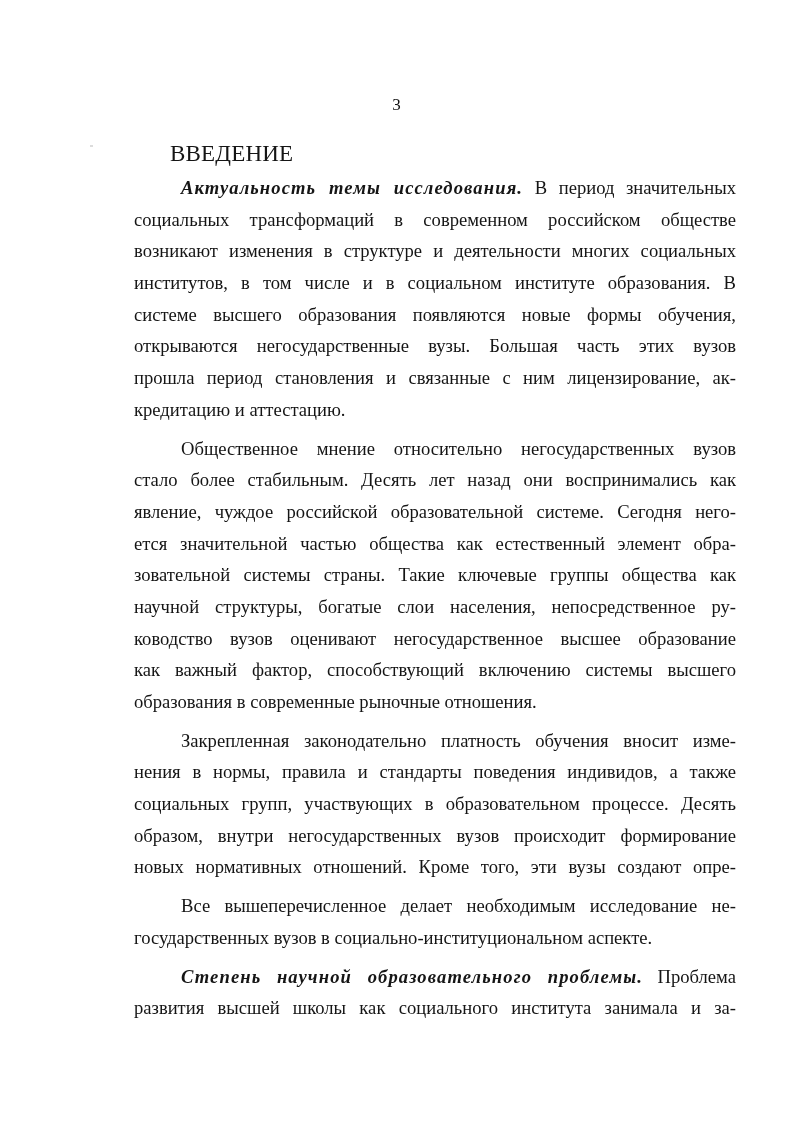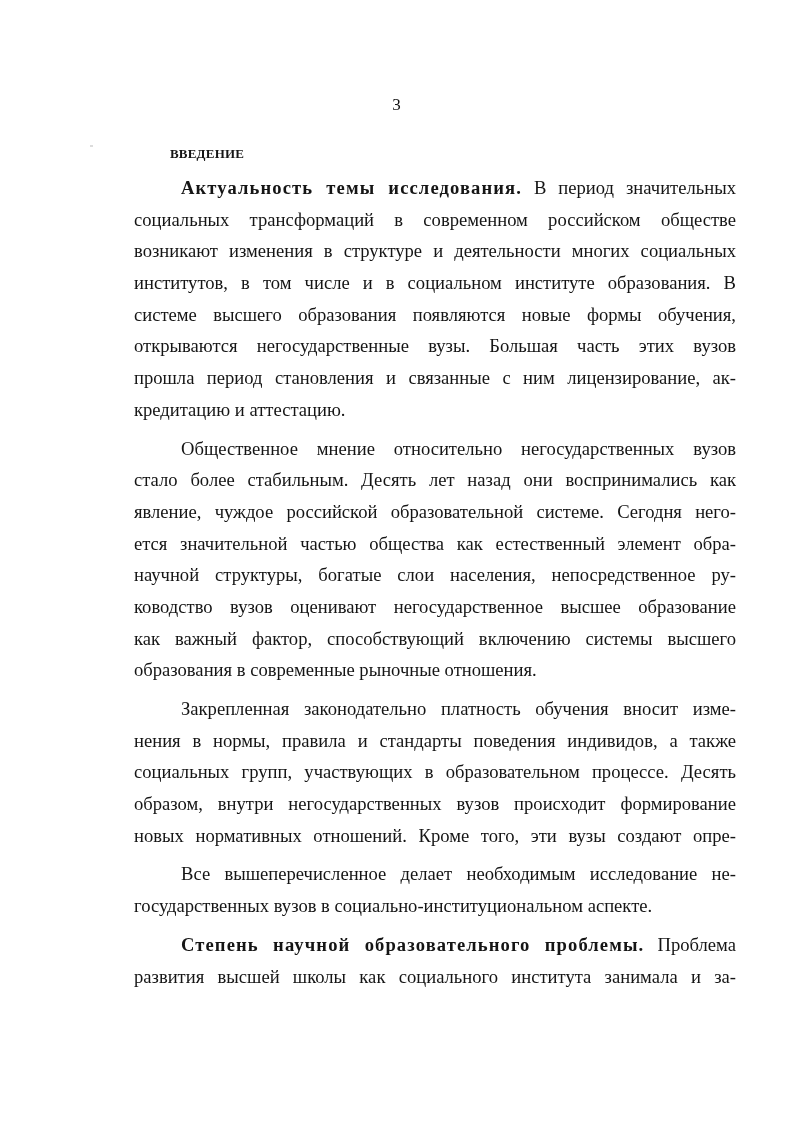--- a/index.html
+++ b/index.html
@@ -21,22 +21,22 @@
       left: 0;
       width: 793px;
       text-align: center;
       font-size: 17px;
       line-height: 20px;
     }
     .heading {
       position: absolute;
       top: 143px;
       left: 170px;
-      font-size: 13px;
-      font-weight: bold;
+      font-size: 23px;
+      font-weight: normal;
       line-height: 22px;
       letter-spacing: 0.2px;
     }
     .body-text {
       position: absolute;
       top: 172px;
       left: 134px;
       width: 602px;
       font-size: 18.6px;
     }
@@ -54,20 +54,21 @@
     }
     .line.indent {
       padding-left: 47px;
     }
     .para-gap {
       display: block;
       height: 7px;
     }
     .run-in {
       font-weight: bold;
+      font-style: italic;
       letter-spacing: 1.1px;
     }
     .margin-speck {
       position: absolute;
       top: 145px;
       left: 90px;
       width: 3px;
       height: 2px;
       background: #dcdcdc;
     }
@@ -94,20 +95,21 @@
       <span class="line">прошла период становления и связанные с ним лицензирование, ак-</span>
       <span class="line last">кредитацию и аттестацию.</span>
     </div>
     <span class="para-gap"></span>
 
     <div>
       <span class="line indent">Общественное мнение относительно негосударственных вузов</span>
       <span class="line">стало более стабильным. Десять лет назад они воспринимались как</span>
       <span class="line">явление, чуждое российской образовательной системе. Сегодня него-</span>
       <span class="line">ется значительной частью общества как естественный элемент обра-</span>
+      <span class="line">зовательной системы страны. Такие ключевые группы общества как</span>
       <span class="line">научной структуры, богатые слои населения, непосредственное ру-</span>
       <span class="line">ководство вузов оценивают негосударственное высшее образование</span>
       <span class="line">как важный фактор, способствующий включению системы высшего</span>
       <span class="line last">образования в современные рыночные отношения.</span>
     </div>
     <span class="para-gap"></span>
 
     <div>
       <span class="line indent">Закрепленная законодательно платность обучения вносит изме-</span>
       <span class="line">нения в нормы, правила и стандарты поведения индивидов, а также</span>

